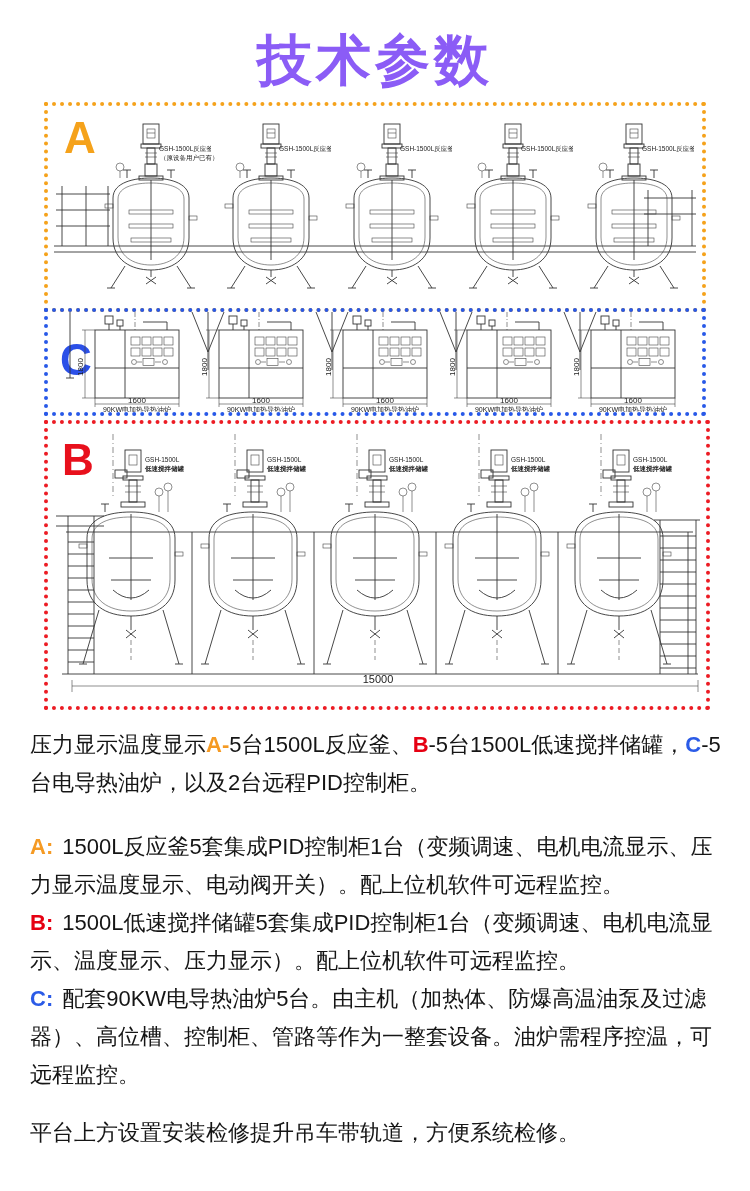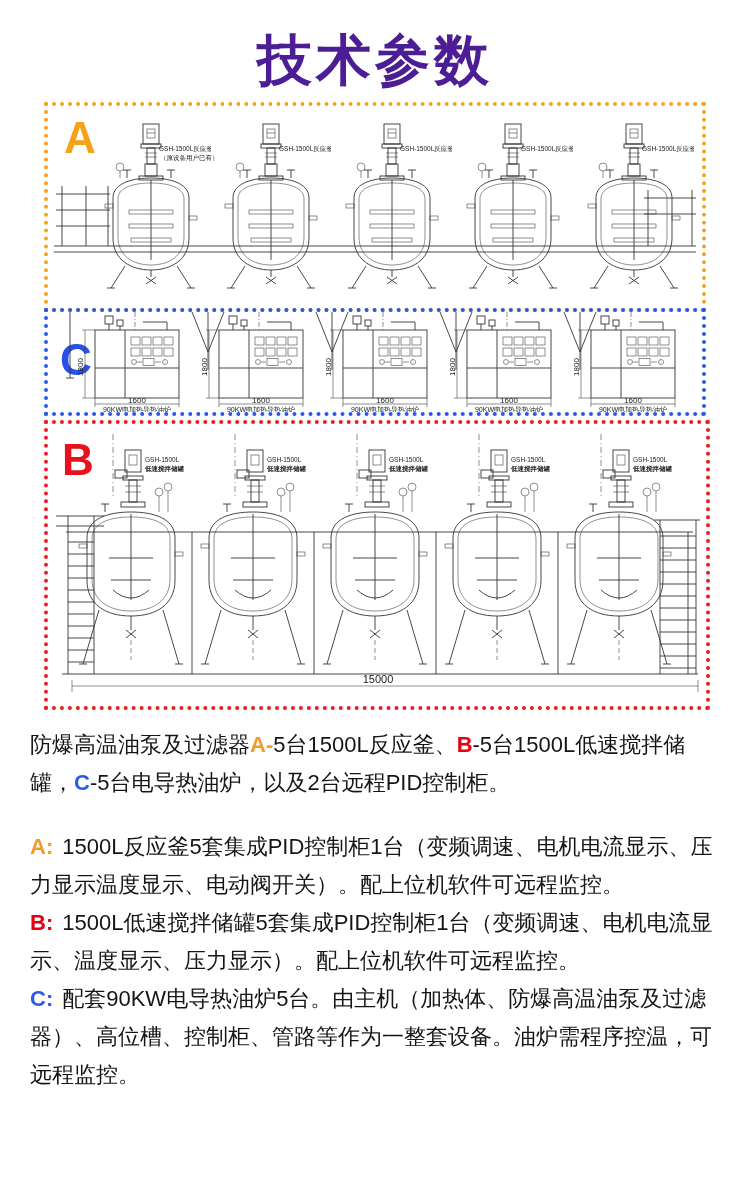--- a/index.html
+++ b/index.html
@@ -1,20 +1,20 @@
 <!DOCTYPE html>
 <html><head>
 <meta charset="utf-8">
 <style>
   html,body{margin:0;padding:0;background:#fff;}
   .page{position:relative;width:750px;height:1191px;background:#ffffff;
         font-family:"Liberation Sans","DejaVu Sans",sans-serif;overflow:hidden;}
 
   .title{position:absolute;top:24px;left:0;width:100%;text-align:center;
-         font-size:55px;font-weight:900;color:#4c1d95;letter-spacing:4px;}
+         font-size:55px;font-weight:900;color:#8b5cf6;letter-spacing:4px;}
 
   .box{position:absolute;box-sizing:border-box;}
   .box-a{left:44px;top:102px;width:662px;height:210px;border:4px dotted #f5a21b;}
   .box-c{left:44px;top:308px;width:662px;height:108px;border:4px dotted #2859e8;}
   .box-b{left:44px;top:420px;width:666px;height:290px;border:4px dotted #ec1c24;}
 
   .region-label{position:absolute;font-weight:900;line-height:1;font-size:44px;}
   .label-a{left:16px;top:10px;color:#f5a21b;}
   .label-c{left:12px;top:26px;color:#2b50e8;}
   .label-b{left:14px;top:14px;color:#e8101c;}
@@ -286,23 +286,24 @@
       <g>
         <line class="ln-thin" x1="24" y1="262" x2="650" y2="262"></line>
         <line class="ln-thin" x1="24" y1="256" x2="24" y2="268"></line>
         <line class="ln-thin" x1="650" y1="256" x2="650" y2="268"></line>
         <text class="dim-text" x="330" y="259" text-anchor="middle" style="font-size:11px">15000</text>
       </g>
     </svg>
   </div>
 
   <div class="copy">
-    <p class="intro"><span>防爆高温油泵及过滤器</span><span class="seg-a">A-</span><span>5台1500L反应釜、</span><span class="seg-b">B</span><span>-5台1500L低速搅拌储罐，</span><span class="seg-c">C</span><span>-5台电导热油炉，以及2台远程PID控制柜。</span></p>
+    <p class="intro"><span>压力显示温度显示</span><span class="seg-a">A-</span><span>5台1500L反应釜、</span><span class="seg-b">B</span><span>-5台1500L低速搅拌储罐，</span><span class="seg-c">C</span><span>-5台电导热油炉，以及2台远程PID控制柜。</span></p>
 
     <p><span class="seg-a item-prefix">A:</span><span>1500L反应釜5套集成PID控制柜1台（变频调速、电机电流显示、压力显示温度显示、电动阀开关）。配上位机软件可远程监控。</span></p>
 
     <p><span class="seg-b item-prefix">B:</span><span>1500L低速搅拌储罐5套集成PID控制柜1台（变频调速、电机电流显示、温度显示、压力显示）。配上位机软件可远程监控。</span></p>
 
     <p><span class="seg-c item-prefix">C:</span><span>配套90KW电导热油炉5台。由主机（加热体、防爆高温油泵及过滤器）、高位槽、控制柜、管路等作为一整套设备。油炉需程序控温，可远程监控。</span></p>
 
+    <p class="footer-line">平台上方设置安装检修提升吊车带轨道，方便系统检修。</p>
   </div>
 
 </div>
 
 </body></html>

